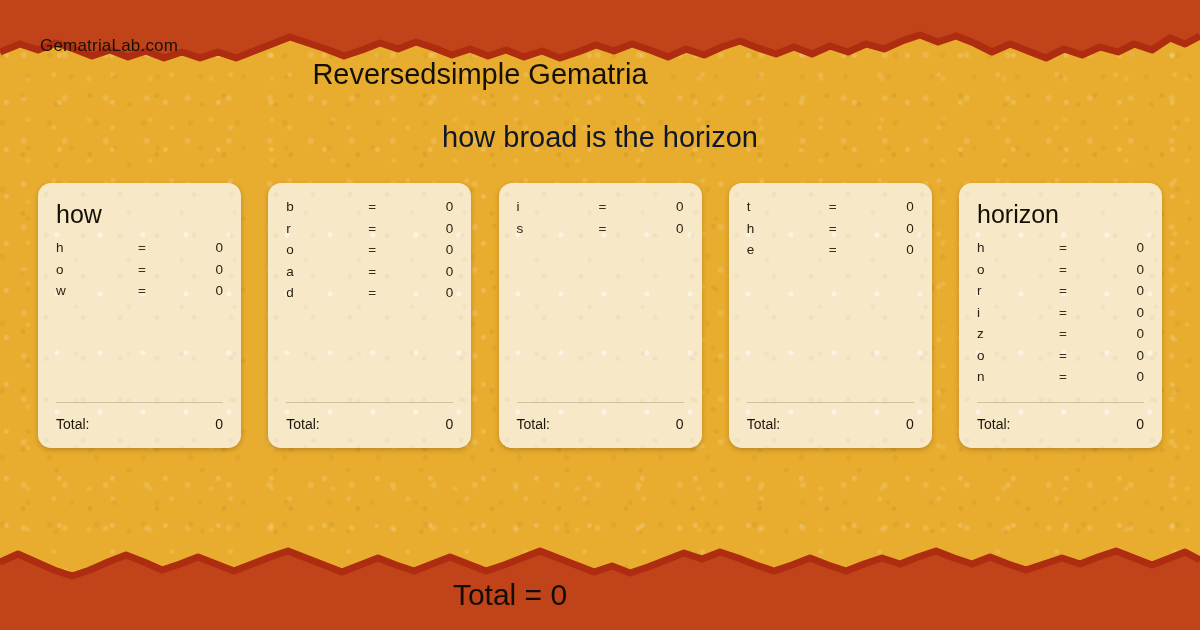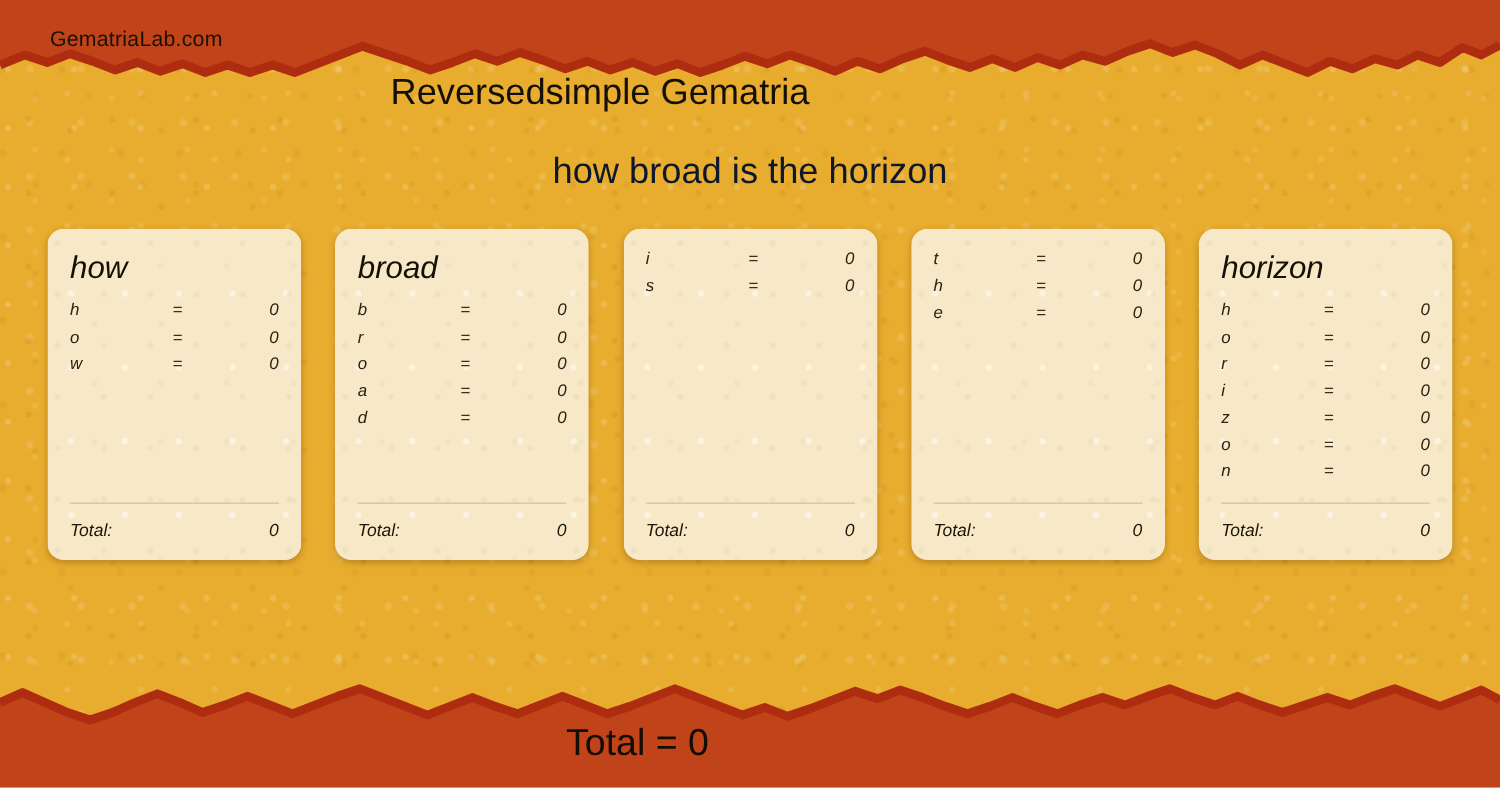--- a/index.html
+++ b/index.html
@@ -44,21 +44,21 @@
   }
   .band svg { display: block; }
 
   .band-top { top: 0; height: 80px; }
   .band-bottom { bottom: 0; height: 90px; }
 
   
   .logo {
     position: absolute;
     left: 40px;
-    top: 22px;
+    top: 36px;
     font-size: 17px;
     color: #1a1208;
     letter-spacing: 0.2px;
     z-index: 6;
   }
 
   
   .title {
     position: absolute;
     top: 58px;
@@ -86,21 +86,20 @@
   
   .cards {
     position: absolute;
     top: 183px;
     left: 38px;
     width: 1124px;
     height: 265px;
     display: flex;
     justify-content: space-between;
     z-index: 4;
-    font-style: italic;
   }
 
   .card {
     width: 203px;
     height: 265px;
     background: #f7e9c8;
     border-radius: 13px;
     box-shadow: 0 2px 5px rgba(90,50,0,0.30);
     position: relative;
     padding: 16px 18px 0 18px;
@@ -241,21 +240,20 @@
       </div>
       <div class="card-footer">
         <div class="divider"></div>
         <div class="total-row">
           <span>Total:</span>
           <span>0</span>
         </div>
       </div>
     </div>
     <div class="card">
-      <div class="card-title">broad</div>
       <div class="rows">
         <div class="row">
           <span class="letter">b</span>
           <span class="eq">=</span>
           <span class="val">0</span>
         </div>
         <div class="row">
           <span class="letter">r</span>
           <span class="eq">=</span>
           <span class="val">0</span>

